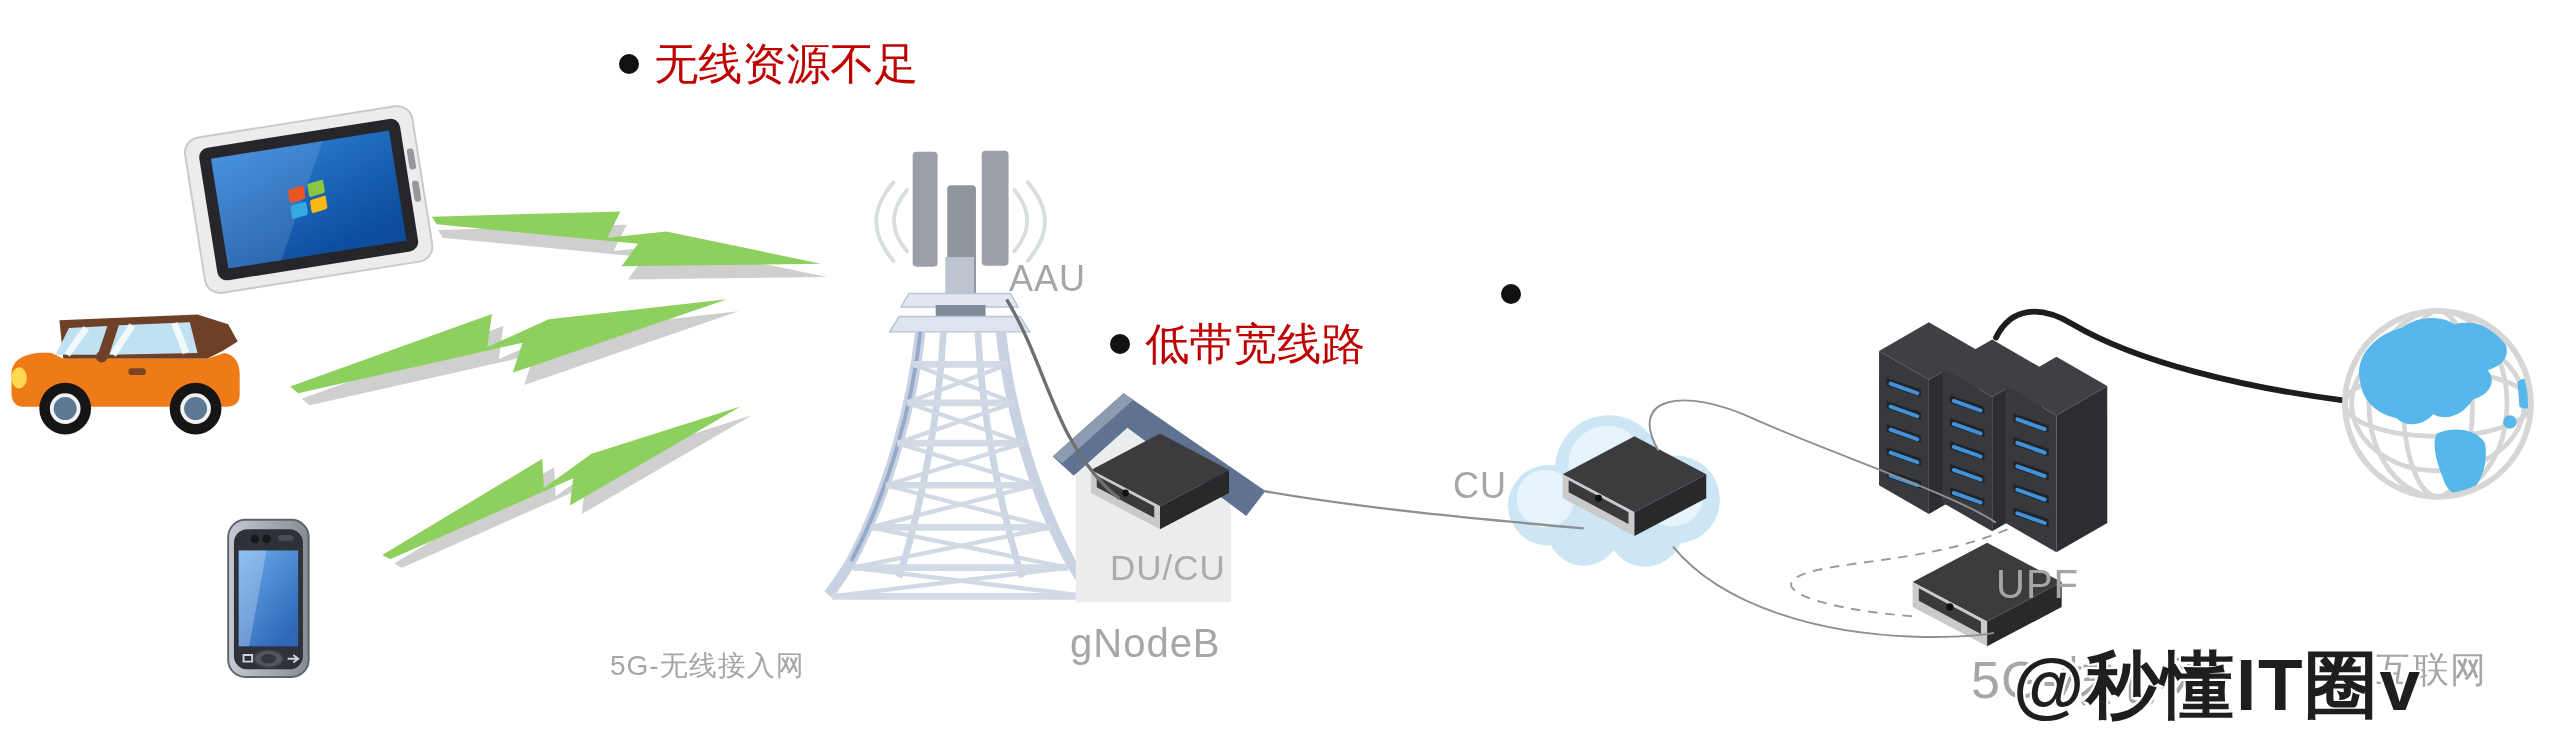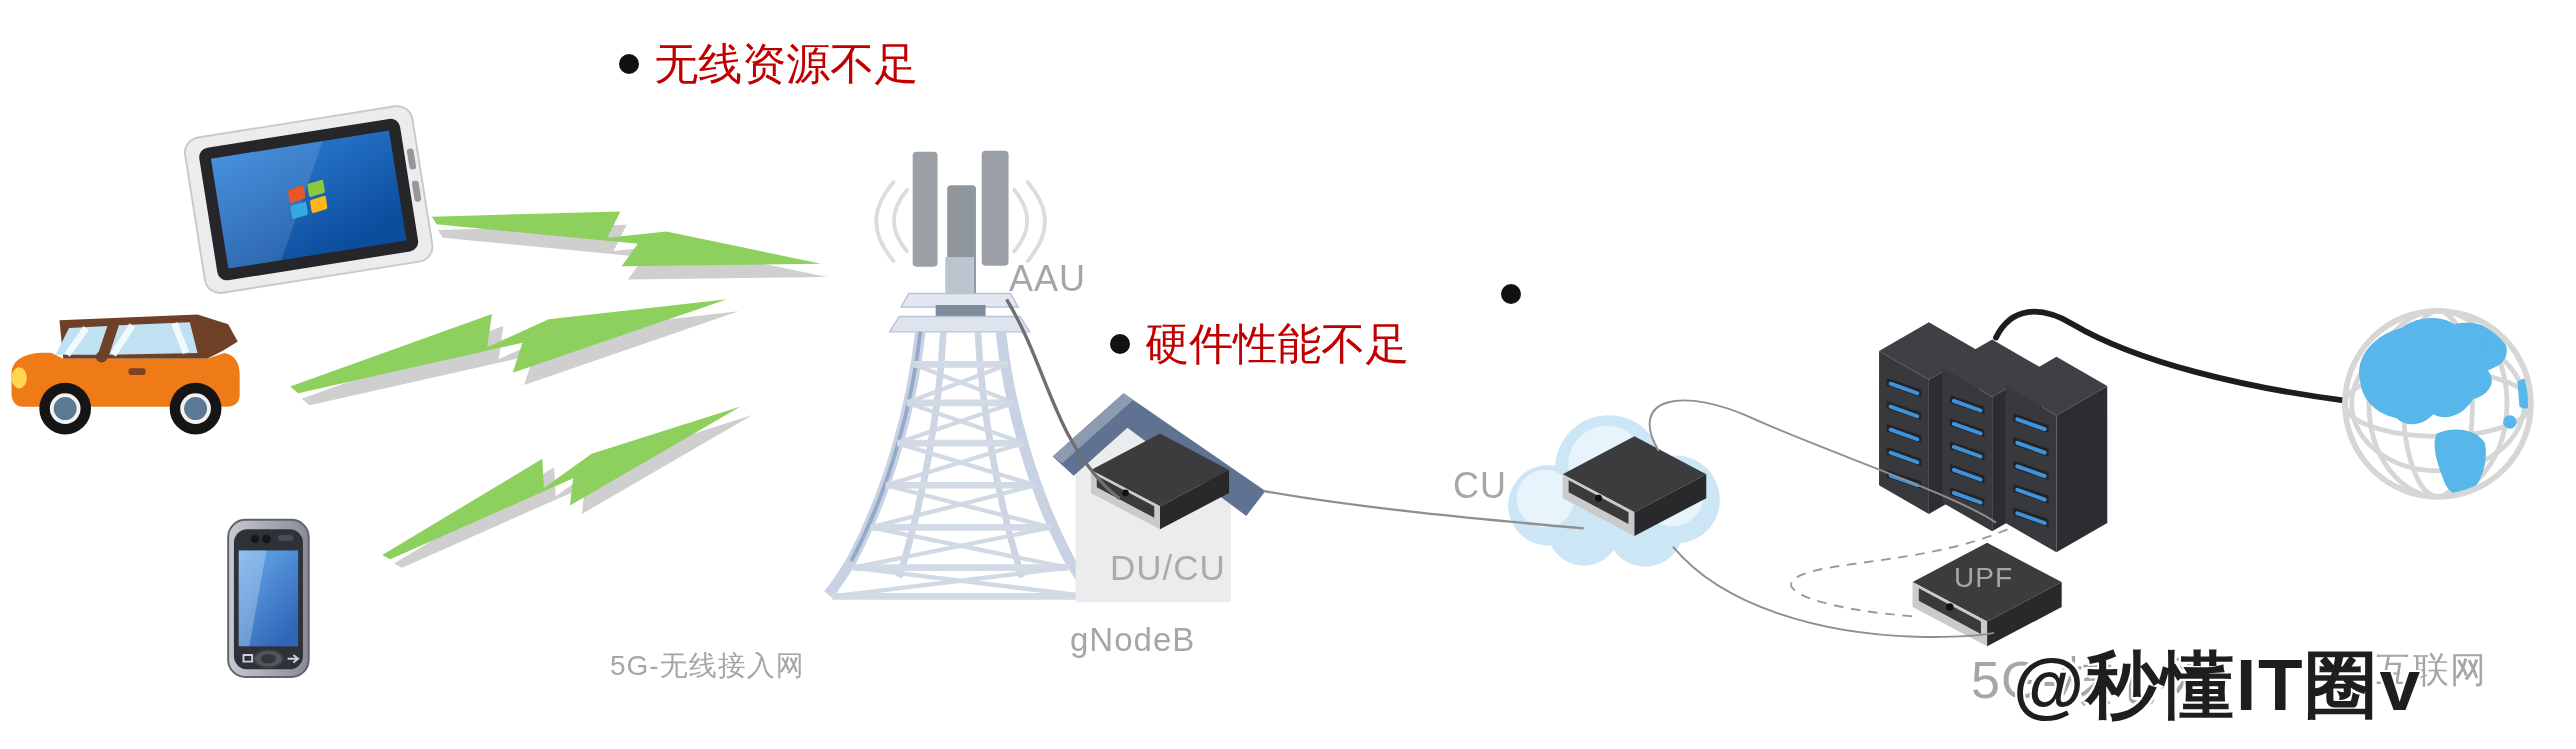--- a/index.html
+++ b/index.html
@@ -235,31 +235,31 @@
     <path d="M2094,552 C2010,588 1906,584 1874,602 C1850,616 1902,636 2000,643" stroke="#9a9a9a" stroke-width="2" fill="none" stroke-dasharray="10 8"></path>
     <path d="M1745,570 C1798,634 1902,661 1998,664 C2040,665 2064,663 2080,660" stroke="#8f8f8f" stroke-width="2" fill="none"></path>
   </svg>
 
   <div class="note" style="left:619px;top:42px">
     <span class="dot"></span>
     <span>无线资源不足</span>
   </div>
   <div class="note" style="left:1110px;top:322px">
     <span class="dot"></span>
-    <span>硬件性能不足</span>
+    <span>低带宽线路</span>
   </div>
   <div class="note" style="left:1501px;top:284px">
     <span class="dot"></span>
   </div>
 
   <div class="glabel" style="left:1009px;top:261px;font-size:36px">AAU</div>
   <div class="glabel" style="left:1110px;top:550px;font-size:35px;color:#ababab">DU/CU</div>
-  <div class="glabel" style="left:1070px;top:623px;font-size:33px">gNodeB</div>
+  <div class="glabel" style="left:1070px;top:623px;font-size:40px">gNodeB</div>
   <div class="glabel" style="left:1453px;top:468px;font-size:36px">CU</div>
-  <div class="glabel" style="left:1954px;top:564px;font-size:28px">UPF</div>
+  <div class="glabel" style="left:1996px;top:564px;font-size:40px">UPF</div>
   <div class="glabel" style="left:610px;top:652px;font-size:28px">5G-无线接入网</div>
   <div class="glabel" style="left:1971px;top:654px;font-size:52px">5G-核心网</div>
   <div class="glabel" style="left:2376px;top:652px;font-size:36px">互联网</div>
 
   <div class="watermark">
     <span>@秒懂IT圈v</span>
   </div>
 
 </div>
 

